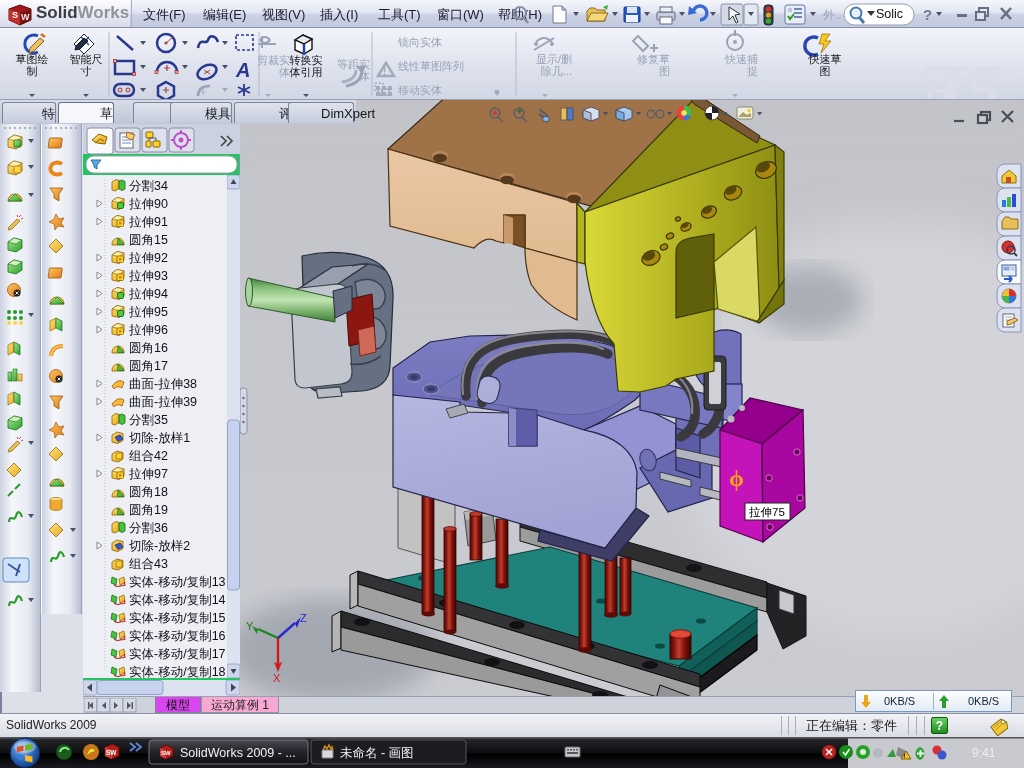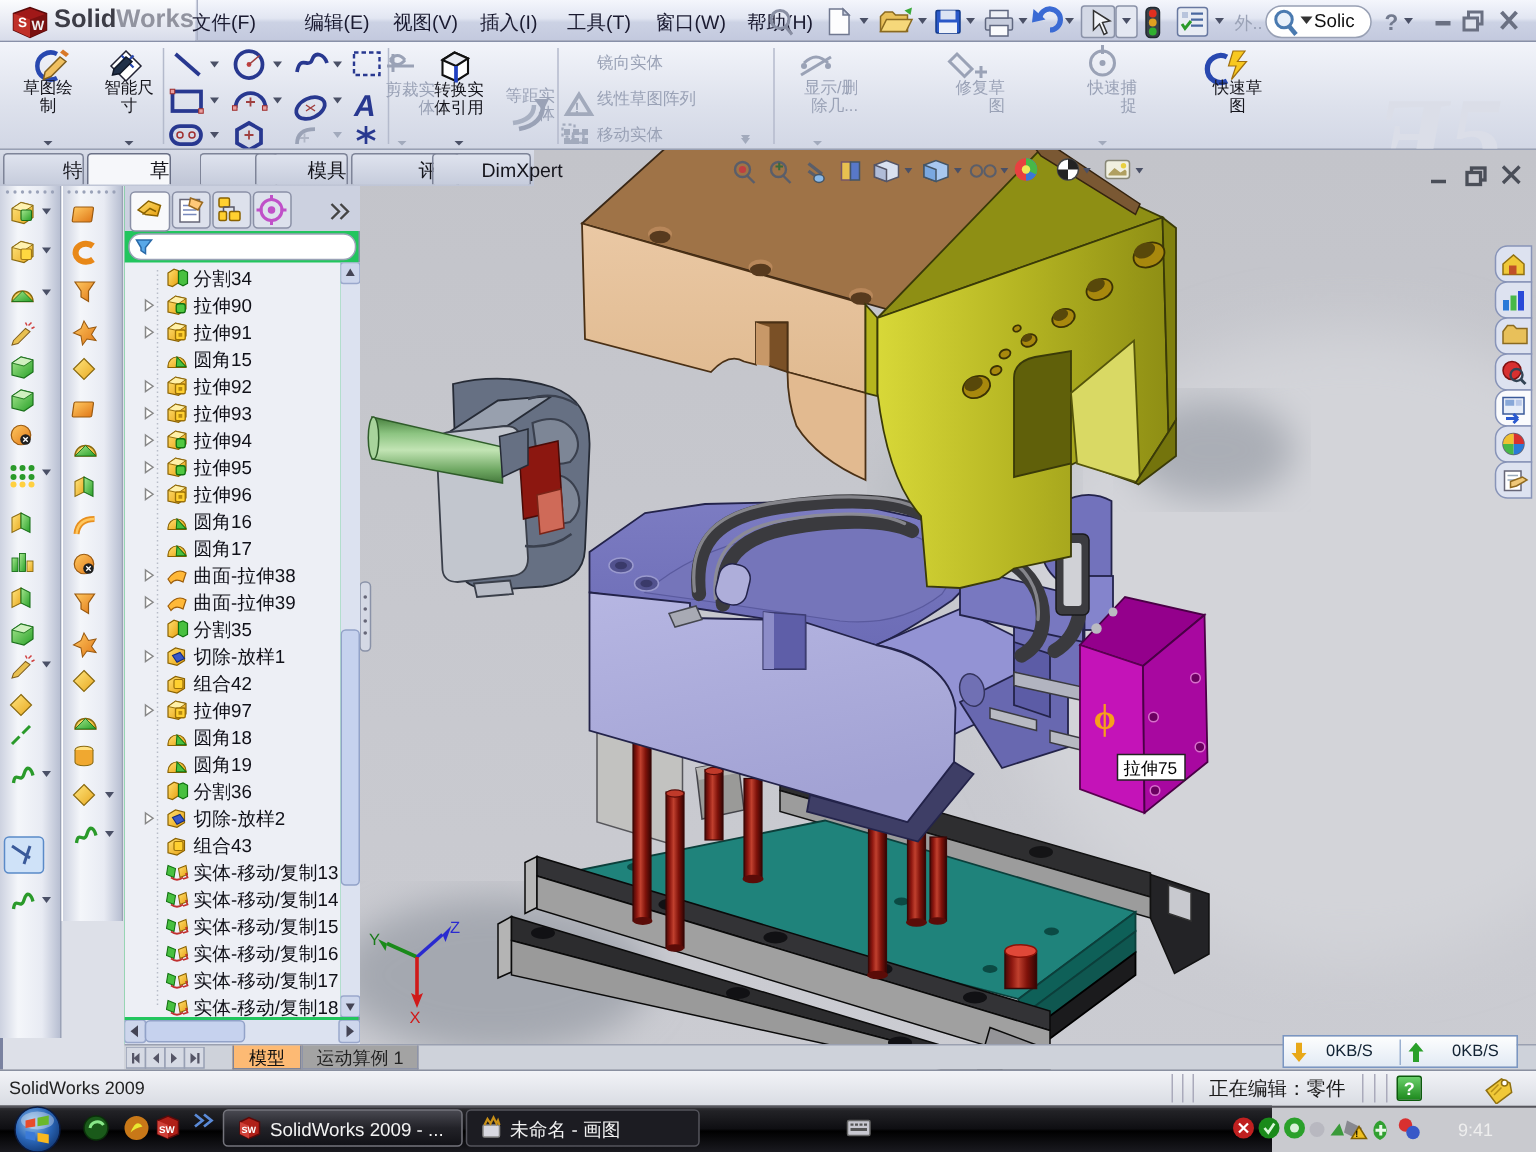--- a/index.html
+++ b/index.html
@@ -402,21 +402,21 @@
     <div id="logoarea" class="abs"></div>
     <svg class="abs" style="left:7px;top:3px" width="26" height="23" viewBox="0 0 26 23">
       <polygon points="2,6 13,2 24,6 24,17 13,22 2,17" fill="#a01818" stroke="#5a0a0a"></polygon>
       <polygon points="2,6 13,10 13,22 2,17" fill="#c03028"></polygon>
       <polygon points="13,10 24,6 24,17 13,22" fill="#7a1010"></polygon>
       <text x="5" y="15" font-size="9" font-weight="bold" fill="#fff">S</text>
       <text x="14" y="17" font-size="9" font-weight="bold" fill="#eee">W</text>
     </svg>
     <div class="abs" style="left:36px;top:3px;font-size:17px;font-weight:bold;color:#3c3c46;letter-spacing:0px">Solid<span style="color:#91939f">Works</span></div>
     <div class="abs" style="left:131px;top:0;width:1px;height:27px;background:#aab0c4"></div>
-    <div class="menu abs" style="left:128px">文件(F)</div>
+    <div class="menu abs" style="left:143px">文件(F)</div>
     <div class="menu abs" style="left:203px">编辑(E)</div>
     <div class="menu abs" style="left:262px">视图(V)</div>
     <div class="menu abs" style="left:320px">插入(I)</div>
     <div class="menu abs" style="left:378px">工具(T)</div>
     <div class="menu abs" style="left:437px">窗口(W)</div>
     <div class="menu abs" style="left:498px">帮助(H)</div>
     <svg class="abs" style="left:505px;top:3px" width="515" height="23" viewBox="0 0 515 23">
 
       <circle cx="15" cy="10" r="6" fill="none" stroke="#888ea2" stroke-width="2"></circle>
       <line x1="18" y1="14" x2="23" y2="20" stroke="#888ea2" stroke-width="2"></line>
@@ -949,22 +949,22 @@
       </g>
       <g fill="#556">
         <path d="M9,4 l-4,3.5 4,3.5 z"></path>
           <rect x="4" y="4" width="1.5" height="7"></rect>
         <path d="M22,4 l-4,3.5 4,3.5 z"></path>
         <path d="M30,4 l4,3.5 -4,3.5 z"></path>
         <path d="M43,4 l4,3.5 -4,3.5 z"></path>
           <rect x="47.5" y="4" width="1.5" height="7"></rect>
       </g>
     </svg>
-    <div class="abs" style="left:72px;top:0;width:44px;height:15px;background:#fdba74;border:1px solid #7e8498;border-top:none;font-size:12px;text-align:center;color:#111">模型</div>
-    <div class="abs" style="left:118px;top:0;width:76px;height:15px;background:#a3a3a3;border:1px solid #8e94a8;border-top:none;font-size:12px;text-align:center;color:#222">运动算例 1</div>
+    <div class="abs" style="left:72px;top:0;width:44px;height:15px;background:#d946ef;border:1px solid #7e8498;border-top:none;font-size:12px;text-align:center;color:#111">模型</div>
+    <div class="abs" style="left:118px;top:0;width:76px;height:15px;background:#f9a8d4;border:1px solid #8e94a8;border-top:none;font-size:12px;text-align:center;color:#222">运动算例 1</div>
   </div>
   <div id="netmeter" class="abs" style="left:855px;top:690px;width:157px;height:22px;background:linear-gradient(#fdfefe,#e2eaf4);border:1px solid #7a96c2;box-sizing:border-box;font-size:11px;color:#123;z-index:30">
     <svg class="abs" style="left:4px;top:4px" width="12" height="13" viewBox="0 0 12 13">
         <path d="M6,13 l-5,-6 h3 v-7 h4 v7 h3 z" fill="#e8a818"></path>
       </svg>
     <div class="abs" style="left:28px;top:4px">0KB/S</div>
     <div class="abs" style="left:77px;top:2px;width:1px;height:17px;background:#9ab0d0"></div>
     <svg class="abs" style="left:82px;top:4px" width="12" height="13" viewBox="0 0 12 13">
         <path d="M6,0 l5,6 h-3 v7 h-4 v-7 h-3 z" fill="#2aa02a"></path>
       </svg>

